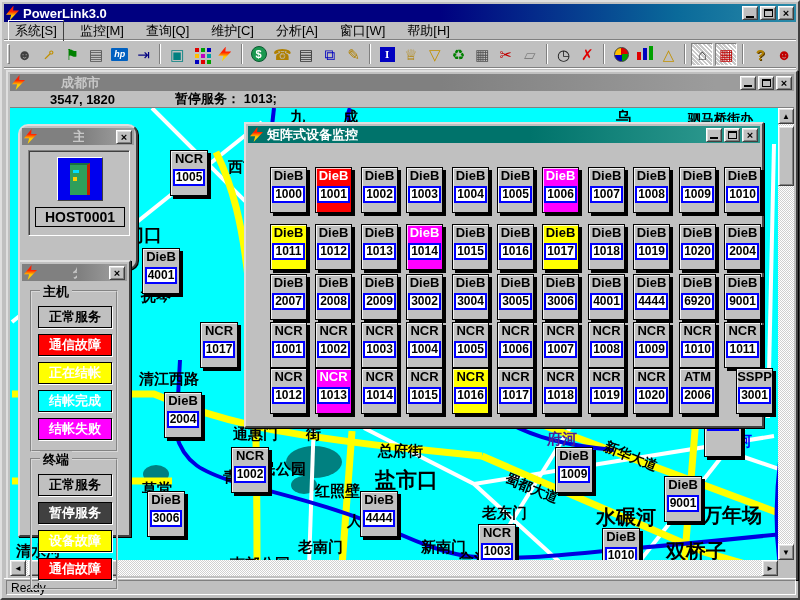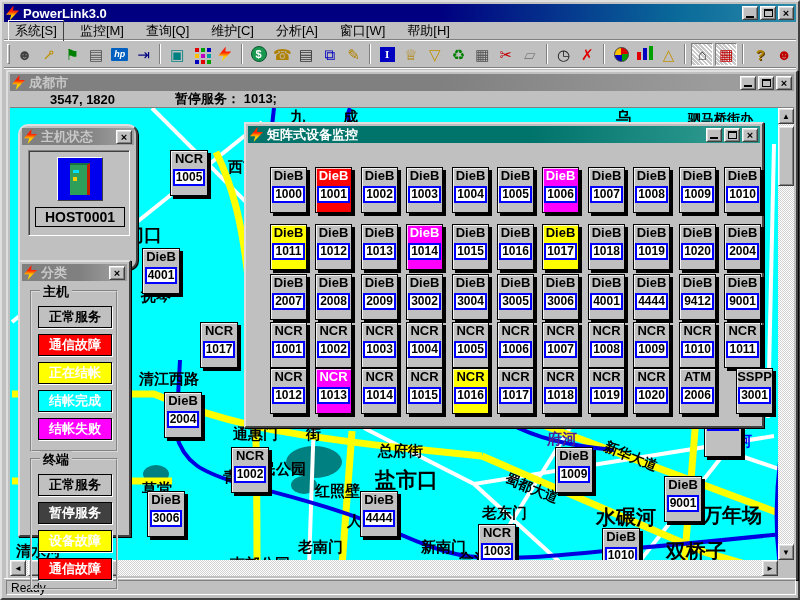--- a/index.html
+++ b/index.html
@@ -49,21 +49,21 @@
   .spec-pie{width:15px;height:15px;border-radius:50%;
       background:conic-gradient(#e00000 0 25%,#00a000 25% 50%,#0000c0 50% 75%,#ffc000 75% 100%);border:1px solid #404040;}
   .spec-bars{width:4px;height:12px;background:#0000c0;position:relative;margin:0 5px;}
   .spec-bars::before{content:"";position:absolute;left:-6px;bottom:0;width:4px;height:8px;background:#e00000;}
   .spec-bars::after{content:"";position:absolute;right:-6px;bottom:0;width:4px;height:14px;background:#00a000;}
   
   .win{position:absolute;background:#c0c0c0;border:2px solid;border-color:#dfdfdf #404040 #404040 #dfdfdf;
       box-shadow:1px 1px 0 #000;}
   .titlebar{position:absolute;left:2px;top:2px;right:2px;height:17px;display:flex;align-items:center;padding:0 2px;}
   .titlebar .title-text{font-size:13px;font-weight:bold;margin-left:4px;flex:1;white-space:nowrap;overflow:hidden;}
-  .tb-inactive{background:linear-gradient(90deg,#808080 55%,#9c9c9c 90%);color:#c8c8c8;}
+  .tb-inactive{background:linear-gradient(90deg,#808080 55%,#9c9c9c 90%);color:#c8c8c8;gap:32px;}
   .tb-active{background:linear-gradient(90deg,#00736b 55%,#2a968c 90%);color:#fff;}
   
   #map-window{left:4px;top:68px;width:792px;height:510px;}
   .map-strip{position:absolute;left:2px;top:19px;right:2px;height:17px;background:#c0c0c0;
       border-bottom:1px solid #808080;display:flex;align-items:center;font-size:13px;color:#000;}
   .map-coords{margin-left:40px;font-weight:bold;}
   .map-strip-status{margin-left:60px;font-weight:bold;}
   .map-client{position:absolute;left:2px;top:36px;right:18px;bottom:18px;background:#00ffff;overflow:hidden;}
   .map-svg{position:absolute;left:0;top:0;}
   .place{position:absolute;color:#000;font-weight:bold;white-space:nowrap;transform-origin:left top;}
@@ -459,21 +459,21 @@
         <div class="cell state-normal" style="left: 476px; top: 62px;"><span class="cell-type">DieB</span><span class="cell-num">2004</span></div>
         <div class="cell state-normal" style="left: 22px; top: 112px;"><span class="cell-type">DieB</span><span class="cell-num">2007</span></div>
         <div class="cell state-normal" style="left: 67px; top: 112px;"><span class="cell-type">DieB</span><span class="cell-num">2008</span></div>
         <div class="cell state-normal" style="left: 113px; top: 112px;"><span class="cell-type">DieB</span><span class="cell-num">2009</span></div>
         <div class="cell state-normal" style="left: 158px; top: 112px;"><span class="cell-type">DieB</span><span class="cell-num">3002</span></div>
         <div class="cell state-normal" style="left: 204px; top: 112px;"><span class="cell-type">DieB</span><span class="cell-num">3004</span></div>
         <div class="cell state-normal" style="left: 249px; top: 112px;"><span class="cell-type">DieB</span><span class="cell-num">3005</span></div>
         <div class="cell state-normal" style="left: 294px; top: 112px;"><span class="cell-type">DieB</span><span class="cell-num">3006</span></div>
         <div class="cell state-normal" style="left: 340px; top: 112px;"><span class="cell-type">DieB</span><span class="cell-num">4001</span></div>
         <div class="cell state-normal" style="left: 385px; top: 112px;"><span class="cell-type">DieB</span><span class="cell-num">4444</span></div>
-        <div class="cell state-normal" style="left: 431px; top: 112px;"><span class="cell-type">DieB</span><span class="cell-num">9412</span></div>
+        <div class="cell state-normal" style="left: 431px; top: 112px;"><span class="cell-type">DieB</span><span class="cell-num">6920</span></div>
         <div class="cell state-normal" style="left: 476px; top: 112px;"><span class="cell-type">DieB</span><span class="cell-num">9001</span></div>
         <div class="cell state-normal" style="left: 22px; top: 160px;"><span class="cell-type">NCR</span><span class="cell-num">1001</span></div>
         <div class="cell state-normal" style="left: 67px; top: 160px;"><span class="cell-type">NCR</span><span class="cell-num">1002</span></div>
         <div class="cell state-normal" style="left: 113px; top: 160px;"><span class="cell-type">NCR</span><span class="cell-num">1003</span></div>
         <div class="cell state-normal" style="left: 158px; top: 160px;"><span class="cell-type">NCR</span><span class="cell-num">1004</span></div>
         <div class="cell state-normal" style="left: 204px; top: 160px;"><span class="cell-type">NCR</span><span class="cell-num">1005</span></div>
         <div class="cell state-normal" style="left: 249px; top: 160px;"><span class="cell-type">NCR</span><span class="cell-num">1006</span></div>
         <div class="cell state-normal" style="left: 294px; top: 160px;"><span class="cell-type">NCR</span><span class="cell-num">1007</span></div>
         <div class="cell state-normal" style="left: 340px; top: 160px;"><span class="cell-type">NCR</span><span class="cell-num">1008</span></div>
         <div class="cell state-normal" style="left: 385px; top: 160px;"><span class="cell-type">NCR</span><span class="cell-num">1009</span></div>

